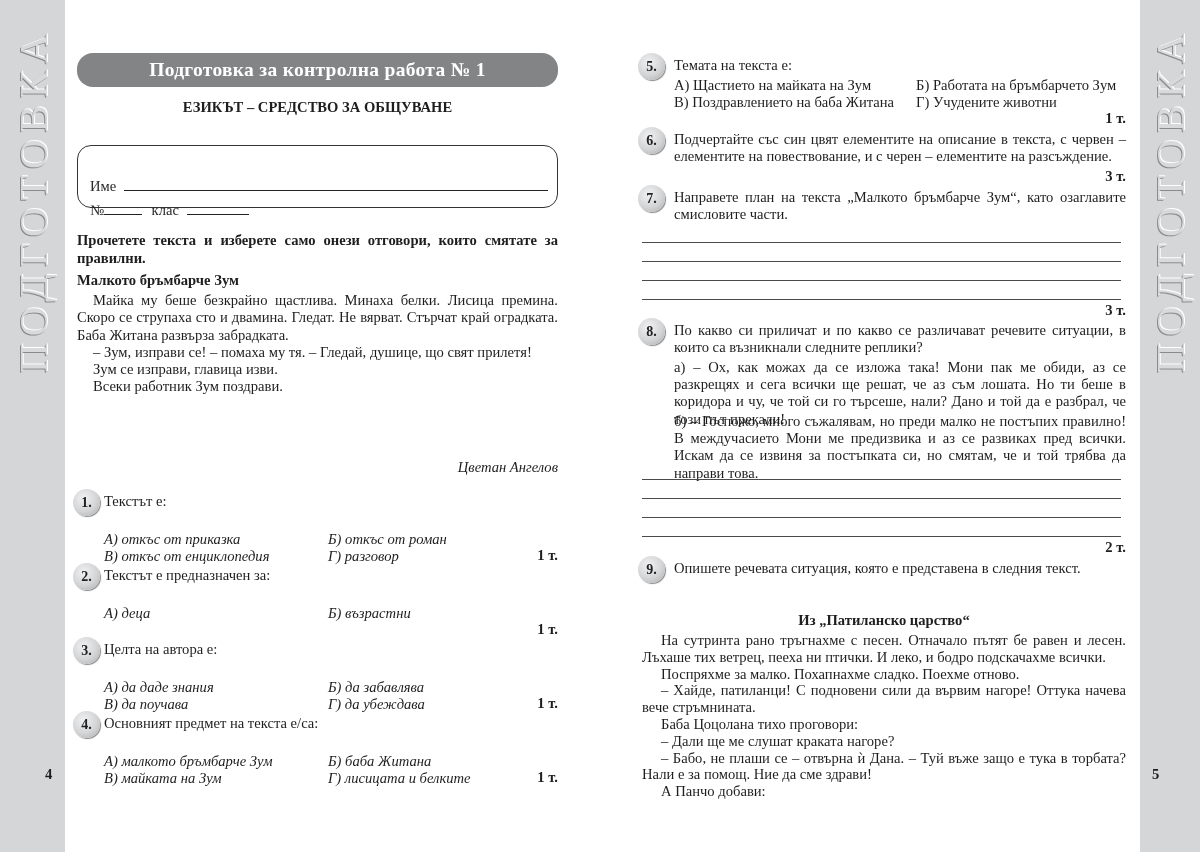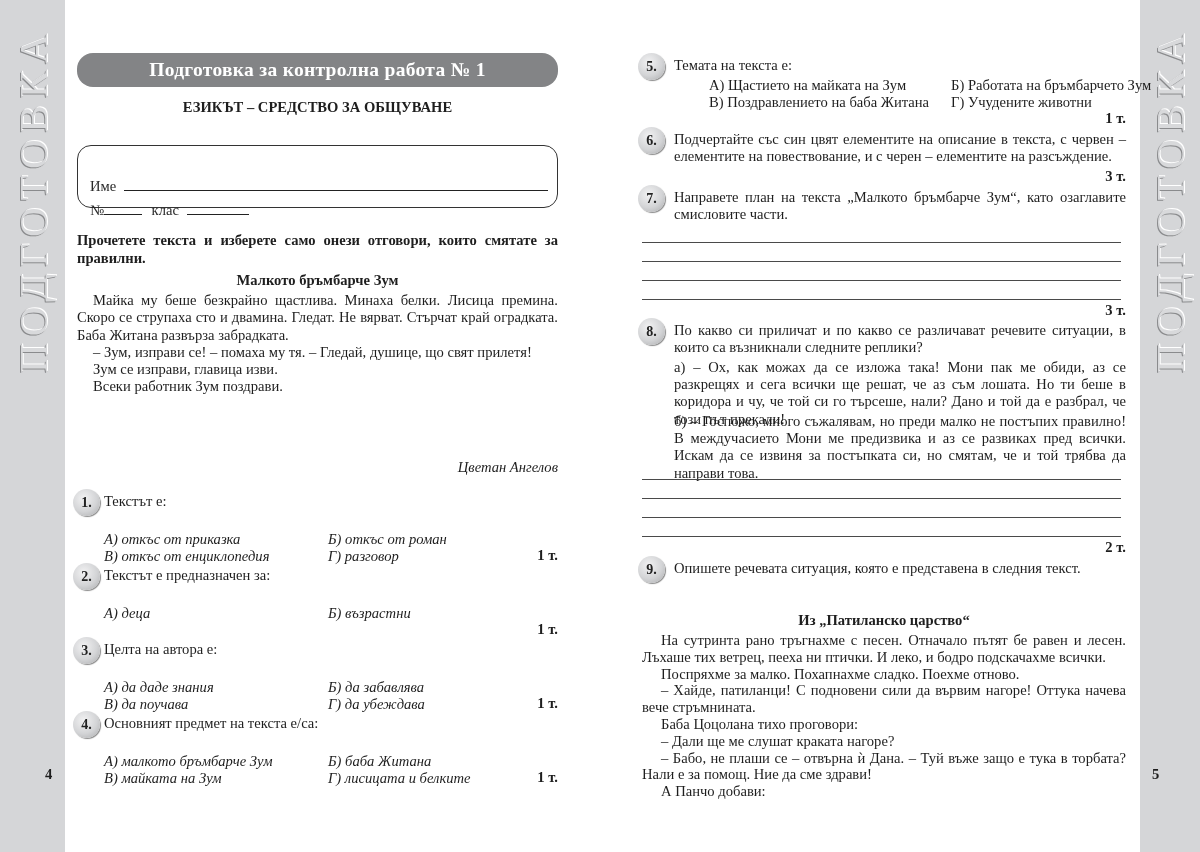--- a/index.html
+++ b/index.html
@@ -25,39 +25,39 @@
     color: #ffffff; font-weight: bold; font-size: 19.5px; text-align: center; line-height: 34px; letter-spacing: 0.3px; }
   .subtitle { position: absolute; left: 0; top: 99px; width: 481px; text-align: center; font-weight: bold; font-size: 14.6px; }
 
   .name-box { position: absolute; left: 0; top: 145px; width: 481px; height: 63px; border: 1.3px solid #333; border-radius: 14px; }
   .nb-row { position: absolute; left: 12px; font-size: 14.6px; color: #2a2a2a; margin-top: 21px; }
   .nb-row.r1 { top: 10px; }
   .nb-row.r2 { top: 34px; }
   .uline { display: inline-block; border-bottom: 1px solid #222; height: 14px; vertical-align: baseline; }
 
   .instruction { position: absolute; left: 0; top: 231px; width: 481px; font-weight: bold; text-align: justify; line-height: 18px; }
-  .story-title { position: absolute; left: 0; top: 272px; width: 481px; text-align: center; font-weight: bold; }
+  .story-title { position: absolute; left: 0; top: 272px; width: 481px; text-align: left; font-weight: bold; }
   .story { position: absolute; left: 0; top: 292px; width: 481px; text-align: justify; line-height: 17.3px; }
   .story p { text-indent: 16px; }
   .author { position: absolute; left: 0; top: 459px; width: 481px; text-align: right; font-style: italic; }
 
   .q { position: absolute; left: 0; width: 100%; }
   .q-num { position: absolute; left: -4px; top: -4px; width: 27px; height: 27px; border-radius: 50%;
     background: radial-gradient(circle at 40% 35%, #f2f2f3 0%, #d3d4d6 55%, #a9aaac 100%);
     box-shadow: 1px 1px 1px #8a8a8a; font-weight: bold; font-size: 14px; line-height: 27px; text-align: center; color: #222; }
   .q-text { position: absolute; left: 27px; top: 0; right: 0; line-height: 17px; }
   .opts { position: absolute; left: 27px; top: 38px; width: 440px; font-style: italic; }
   .opt-row { display: flex; height: 17px; }
   .opt-row span { display: block; }
   .opt-row .c1 { width: 224px; }
   .points { position: absolute; right: 0; font-weight: bold; }
 
   .wline { position: absolute; left: 0; width: 479px; height: 0; border-top: 1px solid #4a4a4a; }
 
-  .r-opts { position: absolute; left: 32px; top: 20px; width: 452px; margin-left: 35px; }
+  .r-opts { position: absolute; left: 32px; top: 20px; width: 452px; }
   .r-opts .opt-row .c1 { width: 242px; }
 
   .text-block { position: absolute; left: 32px; right: 0; text-align: justify; line-height: 17.3px; }
   .sub-block { position: absolute; left: 32px; right: 0; text-align: justify; line-height: 17.2px; }
 
   .excerpt-title { position: absolute; left: 0; top: 612px; width: 484px; text-align: center; font-weight: bold; }
   .excerpt { position: absolute; left: 0; top: 632px; width: 484px; text-align: justify; line-height: 16.8px; }
   .excerpt p { text-indent: 19px; }
 </style>
 </head>

